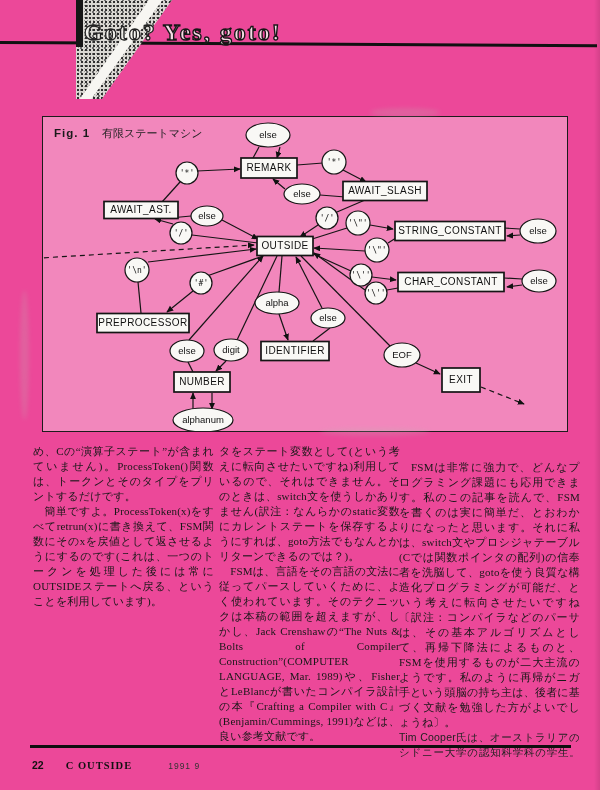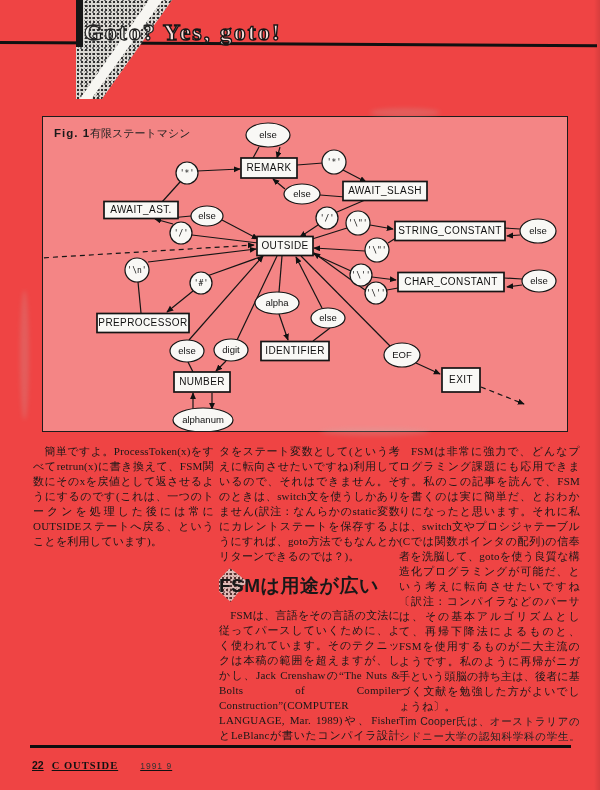--- a/index.html
+++ b/index.html
@@ -1,17 +1,17 @@
 <!DOCTYPE html>
 <html><head>
 <meta charset="utf-8">
 <style>
   html,body{margin:0;padding:0;}
   body{width:600px;height:790px;background:#efeeea;font-family:"Liberation Serif","DejaVu Serif",serif;}
-  #page{position:relative;width:600px;height:790px;background:#ef4444;overflow:hidden;color:#1a1a1a;}
+  #page{position:relative;width:600px;height:790px;background:#ec4899;overflow:hidden;color:#1a1a1a;}
 
   
   .head-rule{position:absolute;left:0;top:41px;width:597px;height:3px;background:#111;transform:rotate(0.3deg);transform-origin:left center;}
   .speckle{
     background-color:#dad8d3;
     background-image:
       radial-gradient(circle,#2f2f2f 0.8px,transparent 0.9px),
       radial-gradient(circle,#6a6a6a 0.7px,transparent 0.8px),
       radial-gradient(circle,#9a9a96 0.6px,transparent 0.7px);
     background-size:4px 4px,6px 6px,3px 3px;
@@ -22,48 +22,48 @@
   .banner-stripe{position:absolute;left:76px;top:0;width:96px;height:99px;background:transparent;
     clip-path:polygon(76% 0,90% 0,16% 100%,4% 100%);background-color:#f7f6f2;}
   .banner-bar{position:absolute;left:76px;top:0;width:7px;height:47px;background:#161616;}
   .title{position:absolute;top:20px;font-family:"Liberation Serif","DejaVu Serif",serif;font-weight:700;font-size:24px;line-height:24px;letter-spacing:2px;color:rgba(246,245,240,0.92);-webkit-text-stroke:1.3px #222;}
   .title-left{left:84px;}
   .title-right{left:163px;color:rgba(247,246,242,0.85);text-align:center;-webkit-text-stroke:1.4px #161616;}
 
   
   .fig-frame{position:absolute;left:42px;top:116px;width:524px;height:314px;border:1.6px solid #1c1c1c;background:rgba(255,255,255,0.35);}
   .fig-caption{position:absolute;left:54px;top:123px;font-family:"Liberation Sans","DejaVu Sans",sans-serif;}
-  .fig-label{font-weight:700;font-size:11.5px;letter-spacing:1px;}
+  .fig-label{font-weight:700;font-size:11.5px;letter-spacing:1px;margin-right:12px;}
   .fig-title{font-size:11px;color:#222;}
   #fsm-svg{position:absolute;left:42px;top:116px;width:525px;height:315px;}
   #fsm-svg line.edge{stroke:#151515;stroke-width:1.2;}
   #fsm-svg line.dashed{stroke-dasharray:5 4;}
   #fsm-svg .node-shape{fill:#f9f8f5;stroke:#151515;}
   #fsm-svg rect.node-shape{stroke-width:1.7;}
   #fsm-svg ellipse.node-shape{stroke-width:1.2;}
   #fsm-svg text{font-family:"Liberation Sans","DejaVu Sans",sans-serif;fill:#111;}
   #fsm-svg text.rect-label{font-size:10px;letter-spacing:0.4px;}
   #fsm-svg text.word-label{font-size:9.5px;}
   #fsm-svg text.sym-label{font-size:8px;font-family:"DejaVu Sans Mono","Liberation Mono",monospace;}
 
   
   .col{position:absolute;top:444px;width:181px;height:297px;overflow:hidden;font-size:11px;line-height:15px;text-align:justify;letter-spacing:0.2px;color:#181818;}
   .col p{margin:0;}
   #col1{left:33px;}
   #col2{left:219px;}
-  #col3{left:399px;}
+  #col3{left:399px;margin-top:16px;}
   .section-heading{position:relative;margin:7px 0 7px 0;height:30px;font-family:"Liberation Sans","DejaVu Sans",sans-serif;font-weight:700;font-size:19px;line-height:30px;letter-spacing:0.5px;white-space:nowrap;}
   .heading-speck{position:absolute;left:8px;top:-3px;width:34px;height:34px;z-index:0;opacity:0.8;
     clip-path:polygon(50% 0,100% 40%,52% 100%,0 52%);}
   .section-heading .ht{position:relative;z-index:1;}
   .bio{margin-top:12px;font-family:"Liberation Sans","DejaVu Sans",sans-serif;font-size:10.5px;line-height:15px;letter-spacing:0.2px;color:#222;}
 
   
   .foot-rule{position:absolute;left:30px;top:745px;width:541px;height:2.6px;background:#0e0e0e;}
-  .footer{position:absolute;left:32px;top:759px;font-family:"Liberation Sans","DejaVu Sans",sans-serif;font-size:10.5px;color:#111;display:flex;align-items:baseline;gap:8px;text-decoration:underline;}
+  .footer{position:absolute;left:32px;top:759px;font-family:"Liberation Sans","DejaVu Sans",sans-serif;font-size:10.5px;color:#111;display:flex;align-items:baseline;gap:22px;}
   .foot-page{font-weight:700;}
   .foot-mag{font-weight:700;font-family:"Liberation Serif","DejaVu Serif",serif;letter-spacing:1px;}
   .foot-issue{font-size:8.5px;color:#333;letter-spacing:1px;margin-left:14px;}
 
   
   .smudge{position:absolute;background:#b9b7b2;opacity:0.22;filter:blur(2px);border-radius:50%;}
   .edge-shadow{position:absolute;right:0;top:0;width:6px;height:790px;background:linear-gradient(to right,rgba(0,0,0,0),rgba(0,0,0,0.10));}
 </style>
 </head>
 <body>
@@ -255,30 +255,27 @@
           <ellipse cx="402" cy="355" rx="18" ry="12" class="node-shape"></ellipse>
           <text x="402" y="358.2" text-anchor="middle" class="word-label">EOF</text>
         </g>
       </g>
   </svg>
   <div class="fig-caption">
     <span class="fig-label">Fig. 1</span><span class="fig-title">有限ステートマシン</span>
   </div>
 
   <div class="col" id="col1">
+    <p>め、Cの“演算子ステート”が含まれていません)。ProcessToken()関数は、トークンとそのタイプをプリントするだけです。</p>
     <p>　簡単ですよ。ProcessToken(x)をすべてretrun(x)に書き換えて、FSM関数にそのxを戻値として返させるようにするのです(これは、一つのトークンを処理した後には常にOUTSIDEステートへ戻る、ということを利用しています)。</p>
 
   </div>
 
   <div class="col" id="col2">
     <p>タをステート変数として(という考えに転向させたいですね)利用しているので、それはできません。そのときは、switch文を使うしかありません(訳注：なんらかのstatic変数にカレントステートを保存するようにすれば、goto方法でもなんとかリターンできるのでは？)。</p>
-    <div class="section-heading">
-      <span class="heading-speck speckle" style="left:-6px;"></span>
-      <span class="ht">FSMは用途が広い</span>
-    </div>
     <p>　FSMは、言語をその言語の文法に従ってパースしていくために、よく使われています。そのテクニックは本稿の範囲を超えますが、しかし、Jack Crenshawの“The Nuts &amp; Bolts of Compiler Construction”(COMPUTER LANGUAGE, Mar. 1989)や、FisherとLeBlancが書いたコンパイラ設計の本『Crafting a Compiler with C』(Benjamin/Cummings, 1991)などは、良い参考文献です。</p>
   </div>
 
   <div class="col" id="col3">
     <p>　FSMは非常に強力で、どんなプログラミング課題にも応用できます。私のこの記事を読んで、FSMを書くのは実に簡単だ、とおわかりになったと思います。それに私は、switch文やプロシジャテーブル(Cでは関数ポインタの配列)の信奉者を洗脳して、gotoを使う良質な構造化プログラミングが可能だ、という考えに転向させたいですね〔訳注：コンパイラなどのパーサは、その基本アルゴリズムとして、再帰下降法によるものと、FSMを使用するものが二大主流のようです。私のように再帰がニガ手という頭脳の持ち主は、後者に基づく文献を勉強した方がよいでしょうね〕。</p>
     <p class="bio">Tim Cooper氏は、オーストラリアのシドニー大学の認知科学科の学生。彼の会社の名前は、Esprit de E Software Designといいます。</p>
   </div>
 
   <div class="foot-rule"></div>
   <div class="footer">

